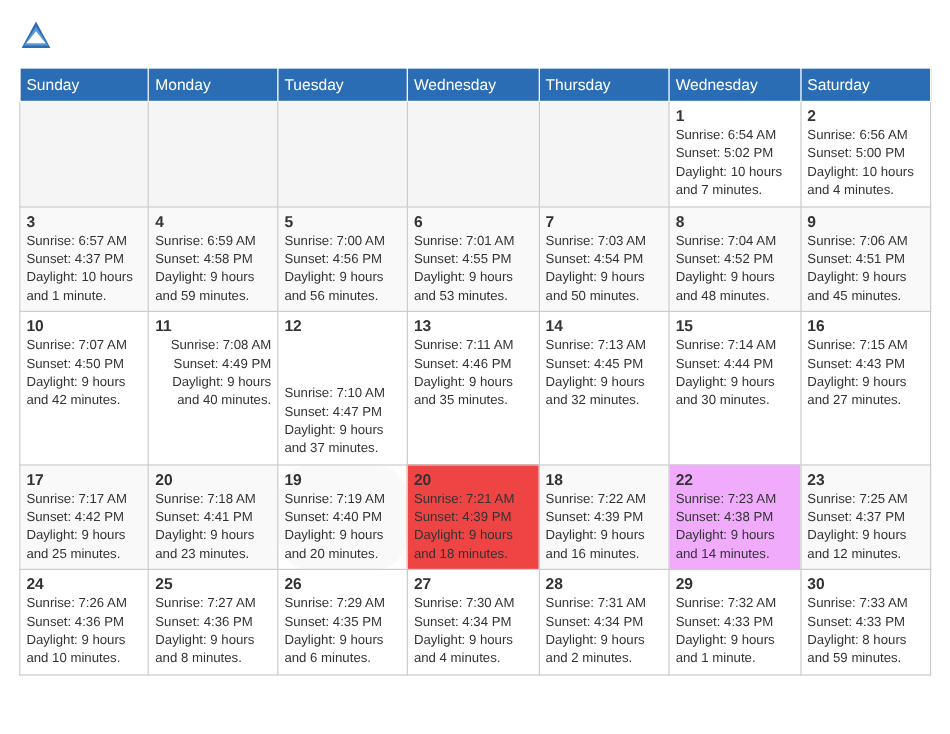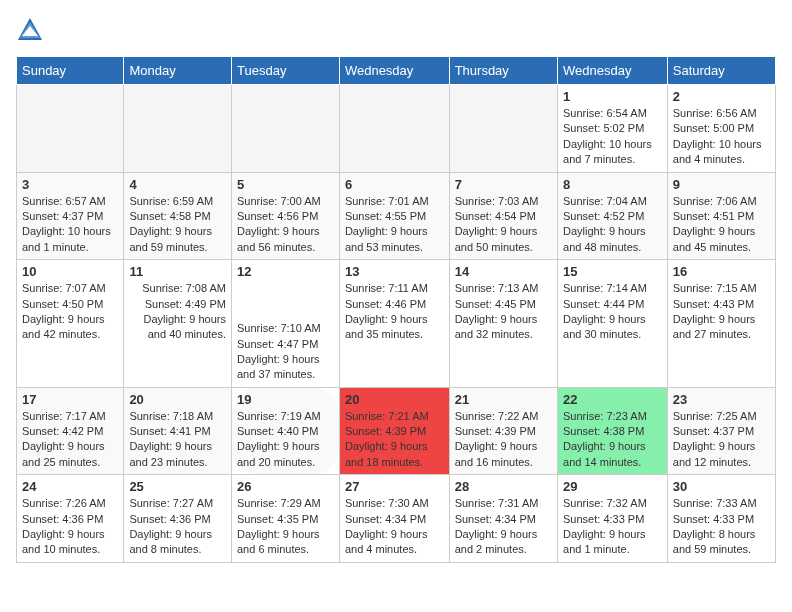--- a/index.html
+++ b/index.html
@@ -244,26 +244,26 @@
 Sunset: 4:40 PM
 Daylight: 9 hours and 20 minutes.</div>
         </td>
         <td style="background: #ef4444;">
           <span class="day-num">20</span>
           <div class="day-info" style="white-space: pre-line;">Sunrise: 7:21 AM
 Sunset: 4:39 PM
 Daylight: 9 hours and 18 minutes.</div>
         </td>
         <td style="background: rgb(249, 249, 249);">
-          <span class="day-num">21</span>
+          <span class="day-num">18</span>
           <div class="day-info" style="white-space: pre-line;">Sunrise: 7:22 AM
 Sunset: 4:39 PM
 Daylight: 9 hours and 16 minutes.</div>
         </td>
-        <td style="background: #86efac;">
+        <td style="background: #f0abfc;">
           <span class="day-num">22</span>
           <div class="day-info" style="white-space: pre-line;">Sunrise: 7:23 AM
 Sunset: 4:38 PM
 Daylight: 9 hours and 14 minutes.</div>
         </td>
         <td style="background: rgb(249, 249, 249);">
           <span class="day-num">23</span>
           <div class="day-info" style="white-space: pre-line;">Sunrise: 7:25 AM
 Sunset: 4:37 PM
 Daylight: 9 hours and 12 minutes.</div>

